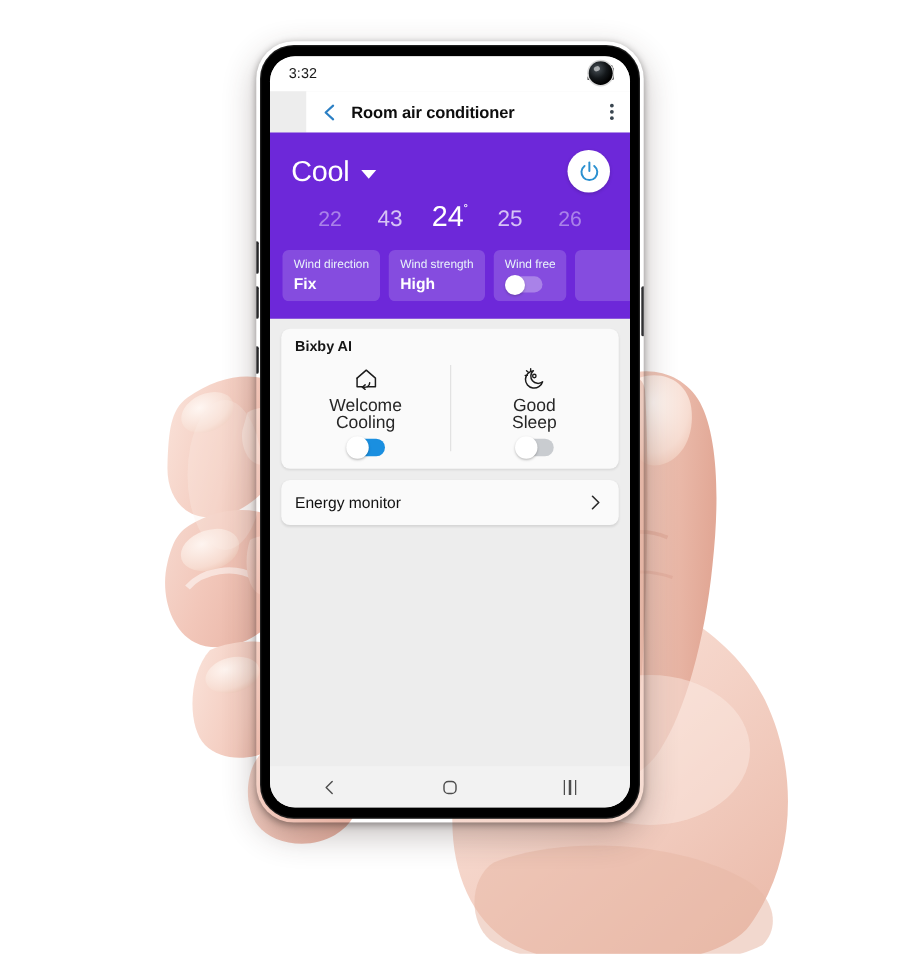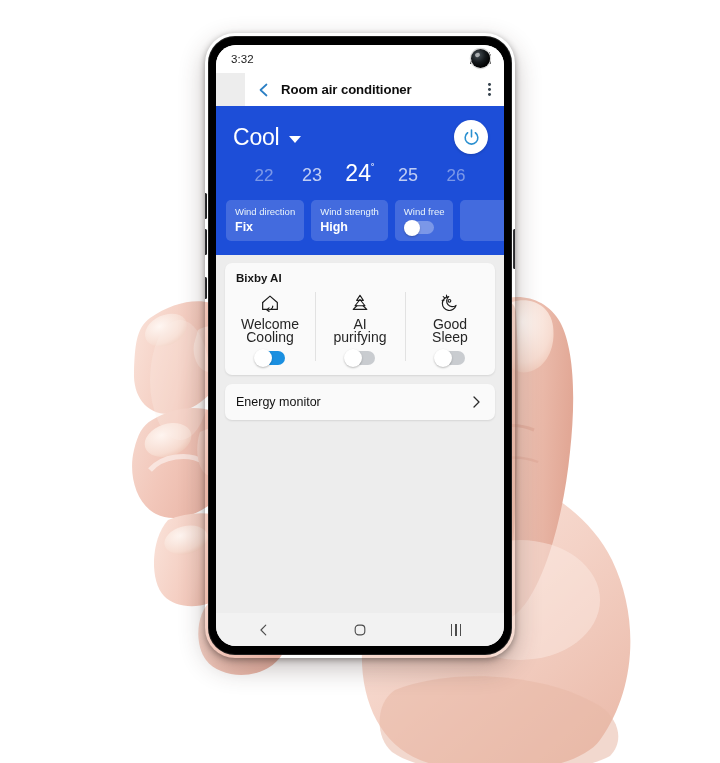--- a/index.html
+++ b/index.html
@@ -135,21 +135,21 @@
     margin-left: auto;
     display: flex; flex-direction: column; gap: 2.2px;
   }
   #more-icon span {
     display:block; width: 2.8px; height: 2.8px; border-radius: 50%;
     background: #3a4650;
   }
 
   
   #control-panel {
-    background: #1d4ed8;
+    background: #6d28d9;
     padding: 12px 0 14px 0;
     position: relative;
   }
   #mode-row {
     display: flex;
     align-items: center;
     padding: 0 16px 0 17px;
     height: 38px;
   }
   #mode-name {
@@ -582,21 +582,21 @@
           <svg viewBox="0 0 24 24" width="19" height="19">
             <path d="M7.1 6.0 A 8 8 0 1 0 16.9 6.0" fill="none" stroke="#2b90d0" stroke-width="2" stroke-linecap="round"></path>
             <line x1="12" y1="2.6" x2="12" y2="11.2" stroke="#2b90d0" stroke-width="2" stroke-linecap="round"></line>
           </svg>
         </div>
       </div>
 
 
       <div id="temp-scale">
         <div class="temp-item">22</div>
-        <div class="temp-item near">23</div>
+        <div class="temp-item near">43</div>
         <div class="temp-item selected"><span>24</span><span class="deg-sup">˚</span></div>
         <div class="temp-item near">25</div>
         <div class="temp-item">26</div>
       </div>
 
       <div id="wind-row">
         <div class="wind-card c1">
           <div class="wind-label">Wind direction</div>
           <div class="wind-value">Fix</div>
         </div>
@@ -630,34 +630,20 @@
                 <polyline points="12,17.3 9.6,19.4 12,21.2" fill="none" stroke="#1c1c1c" stroke-width="1.3" stroke-linecap="round" stroke-linejoin="round"></polyline>
               </svg>
             </div>
             <div class="bixby-label">Welcome
 Cooling</div>
             <div class="bx-toggle on">
                 <div class="knob"></div>
               </div>
           </div>
 
-          <div class="bixby-item">
-            <div class="bixby-icon">
-              <svg viewBox="0 0 26 24" width="24" height="22">
-                <path d="M13 3.6 L9.4 9.2 L16.6 9.2 Z" fill="none" stroke="#1c1c1c" stroke-width="1.25" stroke-linejoin="round"></path>
-                <path d="M13 8.2 L7.6 15.0 L18.4 15.0 Z" fill="none" stroke="#1c1c1c" stroke-width="1.25" stroke-linejoin="round"></path>
-                <path d="M9.6 15.0 L5.6 19.0 L20.4 19.0 L16.4 15.0" fill="none" stroke="#1c1c1c" stroke-width="1.25" stroke-linejoin="round" stroke-linecap="round"></path>
-              </svg>
-            </div>
-            <div class="bixby-label">AI
-purifying</div>
-            <div class="bx-toggle">
-                <div class="knob"></div>
-              </div>
-          </div>
 
           <div class="bixby-item">
             <div class="bixby-icon">
               <svg viewBox="0 0 26 24" width="24" height="22">
                 <path d="M19.6 14.6 A 7.6 7.6 0 1 1 11.6 5.0 A 6.2 6.2 0 0 0 19.6 14.6 Z" fill="none" stroke="#1c1c1c" stroke-width="1.3" stroke-linejoin="round"></path>
                 <line x1="9.2" y1="3.2" x2="9.2" y2="5.4" stroke="#1c1c1c" stroke-width="1.2" stroke-linecap="round"></line>
                 <line x1="5.6" y1="5.0" x2="7.2" y2="6.4" stroke="#1c1c1c" stroke-width="1.2" stroke-linecap="round"></line>
                 <line x1="4.4" y1="9.0" x2="6.4" y2="9.0" stroke="#1c1c1c" stroke-width="1.2" stroke-linecap="round"></line>
                 <circle cx="12.4" cy="9.6" r="1.5" fill="none" stroke="#1c1c1c" stroke-width="1.2"></circle>
               </svg>

